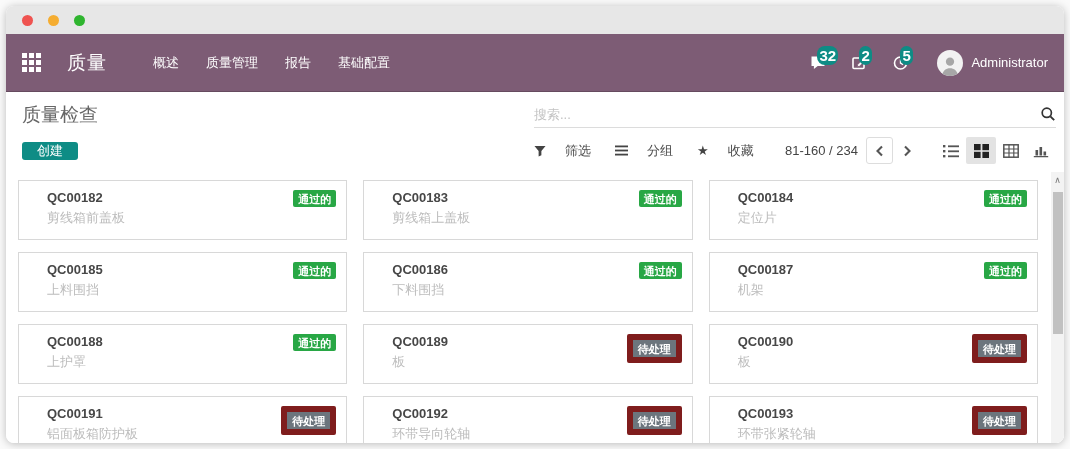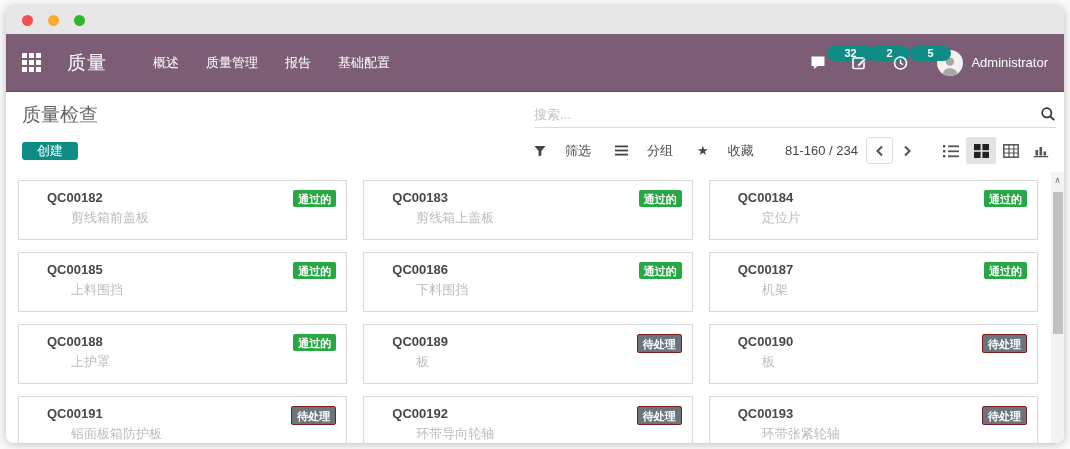--- a/index.html
+++ b/index.html
@@ -16,22 +16,22 @@
   .navbar { height:58px; background:var(--brand,#7d5c75); border-bottom:1px solid rgba(0,0,0,.18);
             display:flex; align-items:center; padding:0 16px; color:#fff; }
   .apps-icon { display:grid; grid-template-columns:repeat(3,5px); grid-auto-rows:5px; gap:2px;
                margin-right:26px; cursor:pointer; }
   .apps-icon i { background:#fff; display:block; }
   .app-title { font-size:19px; letter-spacing:1px; margin-right:46px; }
   .nav-menu { display:flex; gap:27px; font-size:13px; }
   .nav-menu span { cursor:pointer; }
   .systray { margin-left:auto; display:flex; align-items:center; gap:24px; }
   .tray-item { position:relative; cursor:pointer; display:flex; align-items:center; }
-  .tray-badge { position:absolute; top:-8px; left:18px; background:var(--accent,#0e8c85); color:#fff;
-                font-size:11px; font-weight:bold; padding:2px 17px; border-radius:8px; line-height:1; }
+  .tray-badge { position:absolute; top:-8px; left:8px; background:var(--accent,#0e8c85); color:#fff;
+                font-size:15px; font-weight:bold; padding:2px 2px; border-radius:8px; line-height:1; }
   .user { display:flex; align-items:center; gap:8px; font-size:13px; cursor:pointer; margin-left:4px; }
   .avatar { width:26px; height:26px; border-radius:50%; background:#f2f2f2; display:flex;
             align-items:flex-end; justify-content:center; overflow:hidden; }
 
   
   .control { padding:10px 8px 8px 16px; background:#fff; }
   .row1 { display:flex; align-items:flex-end; }
   .page-title { font-size:19px; color:#666; flex:1; }
   .search-box { width:522px; border-bottom:1px solid #dcdcdc; display:flex; align-items:center; padding-bottom:5px; }
   .search-box input { flex:1; border:none; outline:none; font-size:13px; color:#444; background:transparent; }
@@ -50,25 +50,25 @@
   .views { display:flex; margin-left:16px; }
   .view-btn { width:30px; height:27px; display:flex; align-items:center; justify-content:center; cursor:pointer; border-radius:2px; }
   .view-btn.active { background:#e3e3e3; }
 
   
   .kanban-wrap { position:relative; background:#fff; height:295px; }
   .kanban { display:grid; grid-template-columns:repeat(3,1fr); grid-auto-rows:60px;
             gap:12px 16px; padding:8px 26px 0 12px; }
   .card { border:1px solid #d8d8d8; background:#fff; padding:9px 28px; position:relative; cursor:pointer; }
   .card-ref { font-size:13px; font-weight:bold; color:#474747; }
-  .card-name { font-size:13px; color:#bcbcbc; margin-top:4px;margin-left:24px; }
+  .card-name { font-size:13px; color:#bcbcbc; margin-top:4px; }
   .badge { position:absolute; top:9px; right:10px; font-size:11px; font-weight:bold; color:#fff;
            padding:2.5px 5px; border-radius:2px; line-height:1.1; }
   .badge-success { background:var(--success,#28a745); }
-  .badge-secondary { background:var(--muted,#6c757d); border:1px solid #7f1d1d; }
+  .badge-secondary { background:var(--muted,#6c757d); border:6px solid #7f1d1d; }
 
   
   .scrollbar { position:absolute; top:0; right:0; bottom:0; width:13px; background:#f3f3f3; }
   .scroll-up { height:16px; display:flex; align-items:center; justify-content:center;
                color:#7a7a7a; font-size:9px; cursor:pointer; }
   .scroll-thumb { position:absolute; top:20px; left:1.5px; width:10px; height:142px; background:#c1c1c1; cursor:grab; }
 </style>
 </head>
 <body>
 

